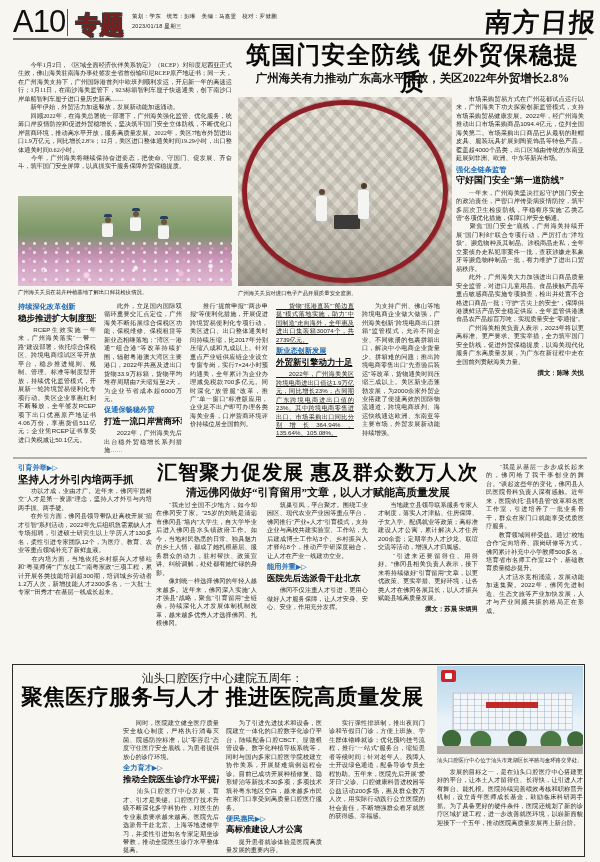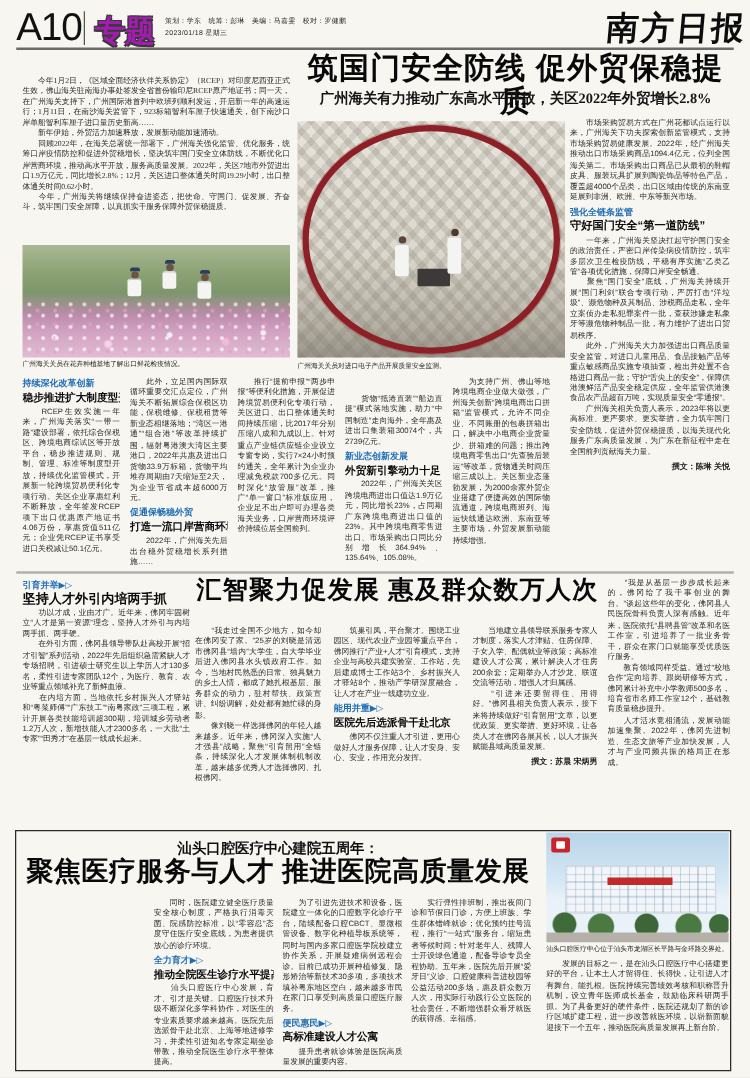--- a/index.html
+++ b/index.html
@@ -4,21 +4,21 @@
 <style>
   html,body{margin:0;padding:0;background:#e9e7e2;}
   .page{position:relative;width:600px;height:862px;margin:0 auto;background:#f7f6f1;
         overflow:hidden;font-family:"Liberation Sans","DejaVu Sans",sans-serif;color:#1c1c1c;padding-left:15px;}
   .abs{position:absolute;}
   .serif{font-family:"Liberation Serif","DejaVu Serif",serif;}
 
   
   .pageno{font-size:31px;line-height:32px;letter-spacing:-1px;color:#111;}
   .hdr-bar{width:1px;background:#555;}
-  .section-title{font-size:24px;font-weight:bold;color:#a21caf;
+  .section-title{font-size:24px;font-weight:bold;color:#7f1d1d;
      text-shadow:-1px -1px 0 #3a3a3a,1px -1px 0 #3a3a3a,-1px 1px 0 #3a3a3a,1px 1px 0 #3a3a3a;}
   .credits{font-size:5.5px;color:#222;letter-spacing:.3px;}
   .masthead{font-size:26px;font-weight:bold;color:#0d0d0d;transform:skewX(-5deg);letter-spacing:2px;}
   .hrule{background:#6b6b6b;height:1.5px;}
 
   
   .body-txt{font-size:6.2px;line-height:8.45px;color:#2a2a2a;text-align:justify;white-space:pre-line;}
   .cap{font-size:5.4px;line-height:7px;color:#222;}
   .kicker{font-size:7.2px;font-weight:bold;color:#1f6db6;line-height:9px;margin:2px 0 1.5px;}
   .colhead{font-size:8.5px;font-weight:bold;color:#0c0c0c;line-height:11px;margin-bottom:2.5px;white-space:nowrap;}
@@ -27,21 +27,21 @@
   
   .a1-headline{font-size:24px;font-weight:800;letter-spacing:1px;text-align:center;color:#090909;line-height:27px;}
   .a1-subtitle{font-size:11.5px;font-weight:bold;text-align:center;color:#151515;}
 
   
   .a2-headline{font-size:20px;font-weight:800;letter-spacing:1px;text-align:center;color:#090909;line-height:23px;}
   .a2-subtitle{font-size:11px;font-weight:bold;text-align:center;color:#151515;}
 
   
   .a3-box{border:1px solid #2b2b2b;box-sizing:border-box;background:transparent;}
-  .a3-kicker{font-size:11.5px;font-weight:bold;text-align:center;color:#101010;}
+  .a3-kicker{font-size:11.5px;font-weight:normal;text-align:center;color:#101010;}
   .a3-headline{font-size:21.5px;font-weight:800;letter-spacing:.5px;text-align:center;color:#090909;line-height:25px;}
 
   
   .photo{overflow:hidden;position:absolute;}
   .photo-flowers{background:
      radial-gradient(circle at 12% 82%, rgba(255,255,255,.85) 1.5px, transparent 3px),
      radial-gradient(circle at 32% 88%, rgba(255,214,235,.9) 2px, transparent 4px),
      radial-gradient(circle at 55% 80%, rgba(255,255,255,.8) 1.5px, transparent 3px),
      radial-gradient(circle at 76% 86%, rgba(244,190,220,.9) 2px, transparent 4px),
      radial-gradient(circle at 90% 78%, rgba(255,255,255,.8) 1.5px, transparent 3px),
@@ -144,21 +144,21 @@
   </div>
   <div class="abs" style="left:104px;top:302px;width:78px;height:153px;overflow:hidden;">
     <div class="body-txt">　　此外，立足国内国际双循环重要交汇点定位，广州海关不断拓展综合保税区功能，保税维修、保税租赁等新业态相继落地；“湾区一港通”“组合港”等改革持续扩围，辐射粤港澳大湾区主要港口，2022年共惠及进出口货物33.9万标箱，货物平均堆存周期由7天缩短至2天，为企业节省成本超6000万元。</div>
     <div class="kicker">促通保畅稳外贸</div>
     <div class="colhead">打造一流口岸营商环境</div>
     <div class="body-txt">　　2022年，广州海关先后出台稳外贸稳增长系列措施……</div>
   </div>
   <div class="abs" style="left:190px;top:302px;width:78px;height:153px;overflow:hidden;">
     <div class="body-txt">　　推行“提前申报”“两步申报”等便利化措施，开展促进跨境贸易便利化专项行动，关区进口、出口整体通关时间持续压缩，比2017年分别压缩八成和九成以上。针对重点产业链供应链企业设立专窗专岗，实行7×24小时预约通关，全年累计为企业办理减免税款700多亿元。同时深化“放管服”改革，推广“单一窗口”标准版应用，企业足不出户即可办理各类海关业务，口岸营商环境评价持续位居全国前列。</div>
   </div>
-  <div class="abs" style="left:276px;top:316px;width:78px;height:153px;overflow:hidden;">
+  <div class="abs" style="left:276px;top:302px;width:78px;height:153px;overflow:hidden;text-decoration:underline;">
     <div class="body-txt">　　货物“抵港直装”“船边直提”模式落地实施，助力“中国制造”走向海外，全年惠及进出口集装箱30074个，共2739亿元。</div>
     <div class="kicker">新业态创新发展</div>
     <div class="colhead">外贸新引擎动力十足</div>
     <div class="body-txt">　　2022年，广州海关关区跨境电商进出口值达1.9万亿元，同比增长23%，占同期广东跨境电商进出口值的23%。其中跨境电商零售进出口、市场采购出口同比分别增长364.94%、135.64%、105.08%。</div>
   </div>
   <div class="abs" style="left:362px;top:302px;width:78px;height:153px;overflow:hidden;">
     <div class="body-txt">　　为支持广州、佛山等地跨境电商企业做大做强，广州海关创新“跨境电商出口拼箱”监管模式，允许不同企业、不同账册的包裹拼箱出口，解决中小电商企业货量少、拼箱难的问题；推出跨境电商零售出口“先查验后装运”等改革，货物通关时间压缩三成以上。关区新业态蓬勃发展，为2000余家外贸企业搭建了便捷高效的国际物流通道，跨境电商班列、海运快线通达欧洲、东南亚等主要市场，外贸发展新动能持续增强。</div>
   </div>
 
   <div class="abs" style="left:456px;top:95px;width:128px;height:360px;overflow:hidden;">
@@ -176,20 +176,21 @@
 
   <div class="abs" style="left:18px;top:463px;width:134px;height:196px;overflow:hidden;">
     <div class="kicker" style="margin-top:0;">引育并举▶▷</div>
     <div class="colhead" style="font-size:10.5px;">坚持人才外引内培两手抓</div>
     <div class="body-txt">　　功以才成，业由才广。近年来，佛冈牢固树立“人才是第一资源”理念，坚持人才外引与内培两手抓、两手硬。
 　　在外引方面，佛冈县领导带队赴高校开展“招才引智”系列活动，2022年先后组织急需紧缺人才专场招聘，引进硕士研究生以上学历人才130多名，柔性引进专家团队12个，为医疗、教育、农业等重点领域补充了新鲜血液。
 　　在内培方面，当地依托乡村振兴人才驿站和“粤菜师傅”“广东技工”“南粤家政”三项工程，累计开展各类技能培训超300期，培训城乡劳动者1.2万人次，新增技能人才2300多名，一大批“土专家”“田秀才”在基层一线成长起来。</div>
   </div>
 
   <div class="abs a2-headline" style="left:156px;top:461px;width:324px;">汇智聚力促发展 惠及群众数万人次</div>
+  <div class="abs a2-subtitle serif" style="left:156px;top:485px;width:324px;">清远佛冈做好“引育留用”文章，以人才赋能高质量发展</div>
 
   <div class="abs" style="left:156px;top:501px;width:101px;height:148px;overflow:hidden;">
     <div class="body-txt">　　“我走过全国不少地方，如今却在佛冈安了家。”25岁的刘晓是清远市佛冈县“墙内”大学生，自大学毕业后进入佛冈县水头镇政府工作。如今，当地村民熟悉的日常、独具魅力的乡土人情，都成了她扎根基层、服务群众的动力，驻村帮扶、政策宣讲、纠纷调解，处处都有她忙碌的身影。
 　　像刘晓一样选择佛冈的年轻人越来越多。近年来，佛冈深入实施“人才强县”战略，聚焦“引育留用”全链条，持续深化人才发展体制机制改革，越来越多优秀人才选择佛冈、扎根佛冈。</div>
   </div>
   <div class="abs" style="left:267px;top:501px;width:101px;height:148px;overflow:hidden;">
     <div class="body-txt">　　筑巢引凤，平台聚才。围绕工业园区、现代农业产业园等重点平台，佛冈推行“产业+人才”引育模式，支持企业与高校共建实验室、工作站，先后建成博士工作站3个、乡村振兴人才驿站8个，推动产学研深度融合，让人才在产业一线建功立业。</div>
     <div class="kicker">能用并重▶▷</div>
     <div class="colhead">医院先后选派骨干赴北京</div>
     <div class="body-txt">　　佛冈不仅注重人才引进，更用心做好人才服务保障，让人才安身、安心、安业，作用充分发挥。</div>

